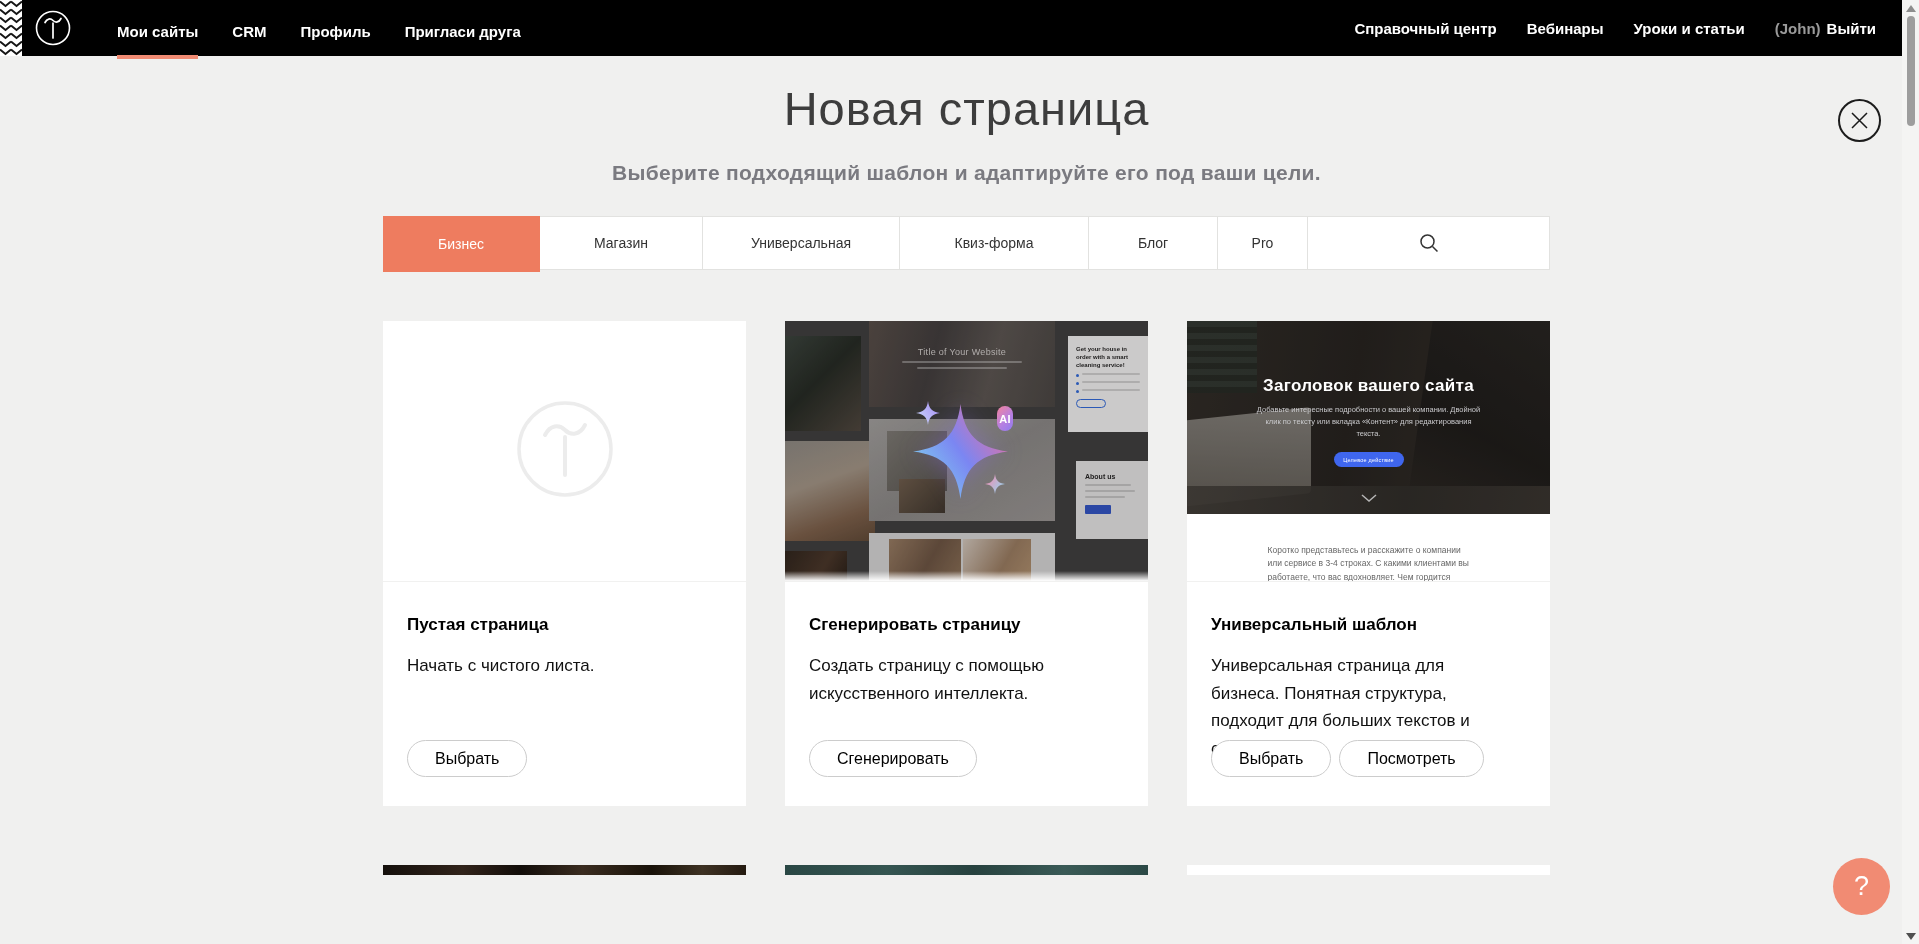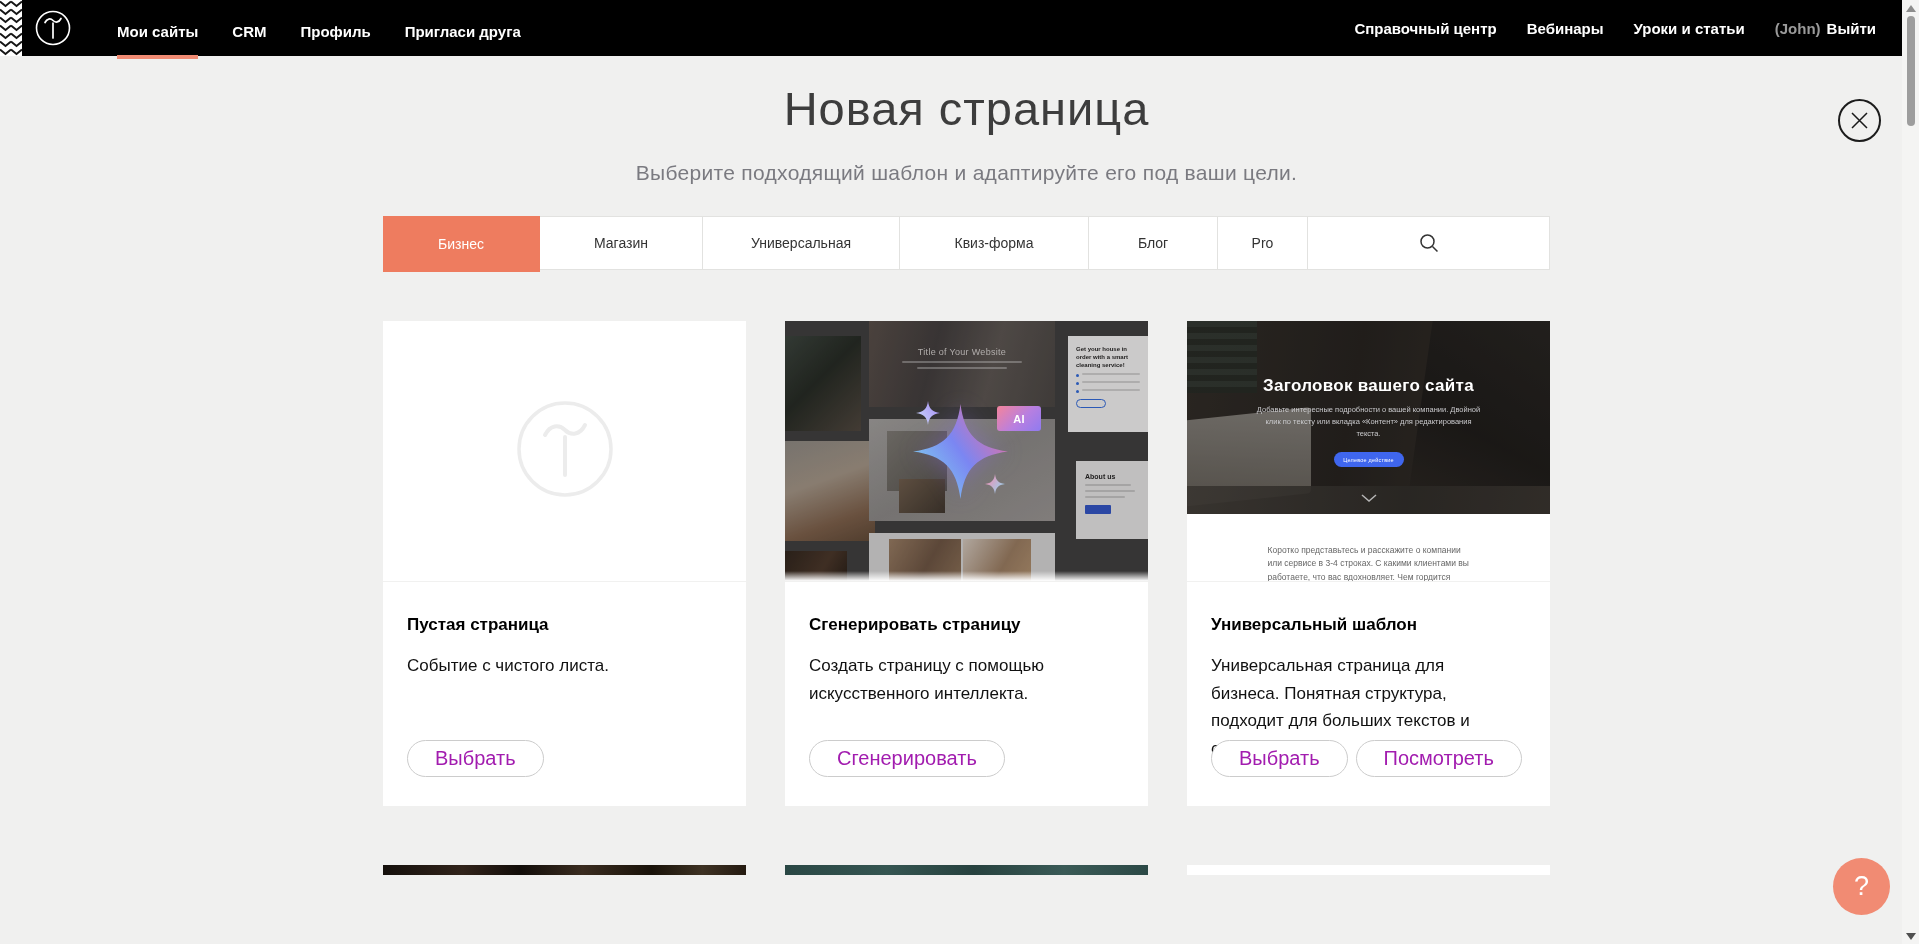--- a/index.html
+++ b/index.html
@@ -47,21 +47,21 @@
   }
 
   
   .content { width:1167px; margin:0 auto; position:relative; left:7px; }
   .page-title {
     margin-top:82px; padding-top:56px; text-align:center;
     font-size:47px; font-weight:200; color:#3d3d3d; letter-spacing:1px; line-height:1.15;
   }
   h1.page-title { padding-top:0; }
   .page-sub {
-    margin-top:25px; text-align:center; font-size:21px; font-weight:400; color:#7a7a80; letter-spacing:.3px;
+    margin-top:25px; text-align:center; font-size:21px; font-weight:700; color:#7a7a80; letter-spacing:.3px;
   }
 
   
   .tabs { margin-top:31px; height:54px; display:flex; background:#fff; border:1px solid #e2e2e0; }
   .tab {
     display:flex; align-items:center; justify-content:center;
     font-size:14px; color:#333; cursor:pointer; border-right:1px solid #e2e2e0;
   }
   .tab:last-child { border-right:none; }
   .tab.active { background:var(--accent,#ee7c5f); color:#fff; border-right-color:var(--accent,#ee7c5f); margin:-1px 0 -1px -1px; height:56px; }
@@ -71,21 +71,21 @@
   
   .cards { margin-top:51px; display:flex; gap:39px; }
   .card { width:363px; height:485px; background:#fff; }
   .preview { height:261px; position:relative; overflow:hidden; border-bottom:1px solid #f1f1f0; }
   .card-body { position:relative; height:223px; padding:33px 24px; }
   .card-title { font-size:17px; font-weight:700; color:#000; }
   .card-desc { margin-top:17px; font-size:17px; line-height:1.62; color:#111; max-width:300px; }
   .card-buttons { position:absolute; left:24px; bottom:28px; display:flex; gap:8px; }
   .pill-btn {
     height:37px; padding:0 27px; border:1px solid #ccc; border-radius:20px; background:#fff;
-    font-size:20px; color:#a21caf; font-family:inherit; cursor:pointer; white-space:nowrap;text-align:center;
+    font-size:16px; color:#000000; font-family:inherit; cursor:pointer; white-space:nowrap;text-align:center;
   }
 
   
   .blank-preview { background:#fff; display:flex; align-items:center; justify-content:center; }
 
   
   .ai-preview { background:#3c3b3b; }
   .tile { position:absolute; overflow:hidden; }
   .t-hero { left:84px; top:0; width:186px; height:86px;
     background:linear-gradient(105deg,#564c46 0%,#3e3a3a 35%,#5a5450 65%,#474340 100%); }
@@ -119,21 +119,21 @@
   .t-b-ph2 { position:absolute; left:94px; top:6px; width:68px; height:43px;
     background:linear-gradient(120deg,#d8cdc2,#9c7d60 60%,#b4936f); }
   .dim { position:absolute; inset:0; background:rgba(35,33,33,.22); }
   .fade { position:absolute; left:0; right:0; bottom:0; height:10px;
     background:linear-gradient(rgba(255,255,255,0),#fff); }
   .spark-big { position:absolute; left:128px; top:83px; width:95px; height:95px;
     filter:drop-shadow(0 0 12px rgba(140,110,230,.45)); }
   .spark-s1 { position:absolute; left:131px; top:80px; width:24px; height:24px; }
   .spark-s2 { position:absolute; left:200px; top:153px; width:20px; height:20px; }
   .ai-badge {
-    position:absolute; left:212px; top:85px; width:44px; height:25px; border-radius:3px;
+    position:absolute; left:212px; top:85px; width:16px; height:25px; border-radius:12px;
     background:linear-gradient(135deg,#f4849b 0%,#b87fe0 55%,#8f7bf0 100%);
     display:flex; align-items:center; justify-content:center;
     color:#fff; font-size:11px; font-weight:700; letter-spacing:.3px;text-align:center;
   }
 
   
   .uni-preview { background:#fff; }
   .uni-hero { position:relative; height:193px; overflow:hidden;
     background:linear-gradient(100deg,#3a352f 0%,#2b2724 45%,#443d35 100%); }
   .uh-blinds { position:absolute; left:0; top:0; width:70px; height:72px;
@@ -249,21 +249,21 @@
         <span class="watermark">
           <svg width="100" height="100" viewBox="0 0 100 100">
             <circle cx="50" cy="50" r="46" fill="none" stroke="#ececec" stroke-width="3.5"></circle>
             <path d="M50 38 L50 76" fill="none" stroke="#ececec" stroke-width="4" stroke-linecap="round"></path>
             <path d="M30 36 C35 26 44 25 50 31 C56 37 65 36 70 26" fill="none" stroke="#ececec" stroke-width="4" stroke-linecap="round"></path>
           </svg>
         </span>
       </div>
       <div class="card-body">
         <div class="card-title">Пустая страница</div>
-        <div class="card-desc">Событие с чистого листа.</div>
+        <div class="card-desc">Начать с чистого листа.</div>
         <div class="card-buttons">
           <button class="pill-btn">Выбрать</button>
         </div>
       </div>
     </div>
 
     <div class="card">
       <div class="preview ai-preview">
         <div class="tile t-left1"></div>
         <div class="tile t-left2"></div>

